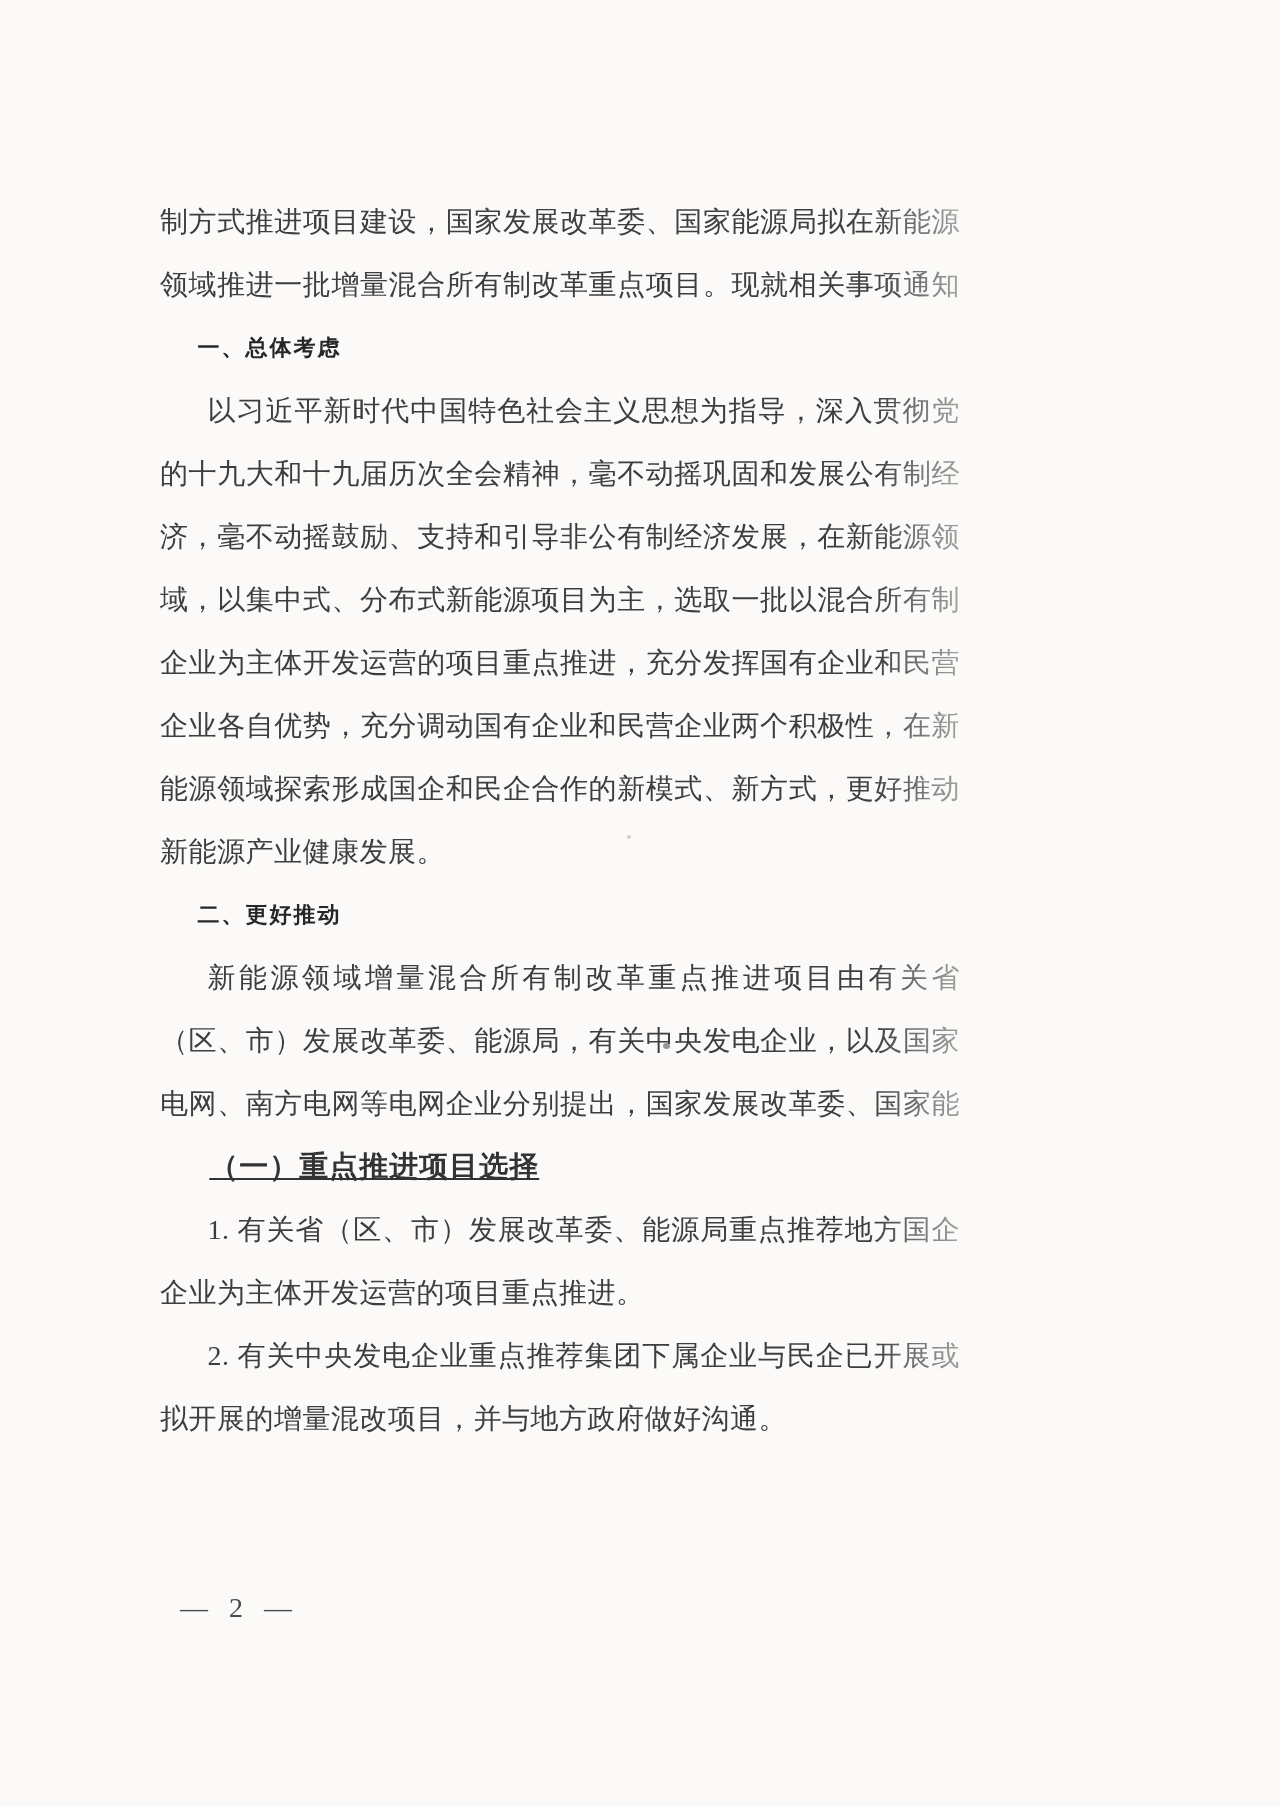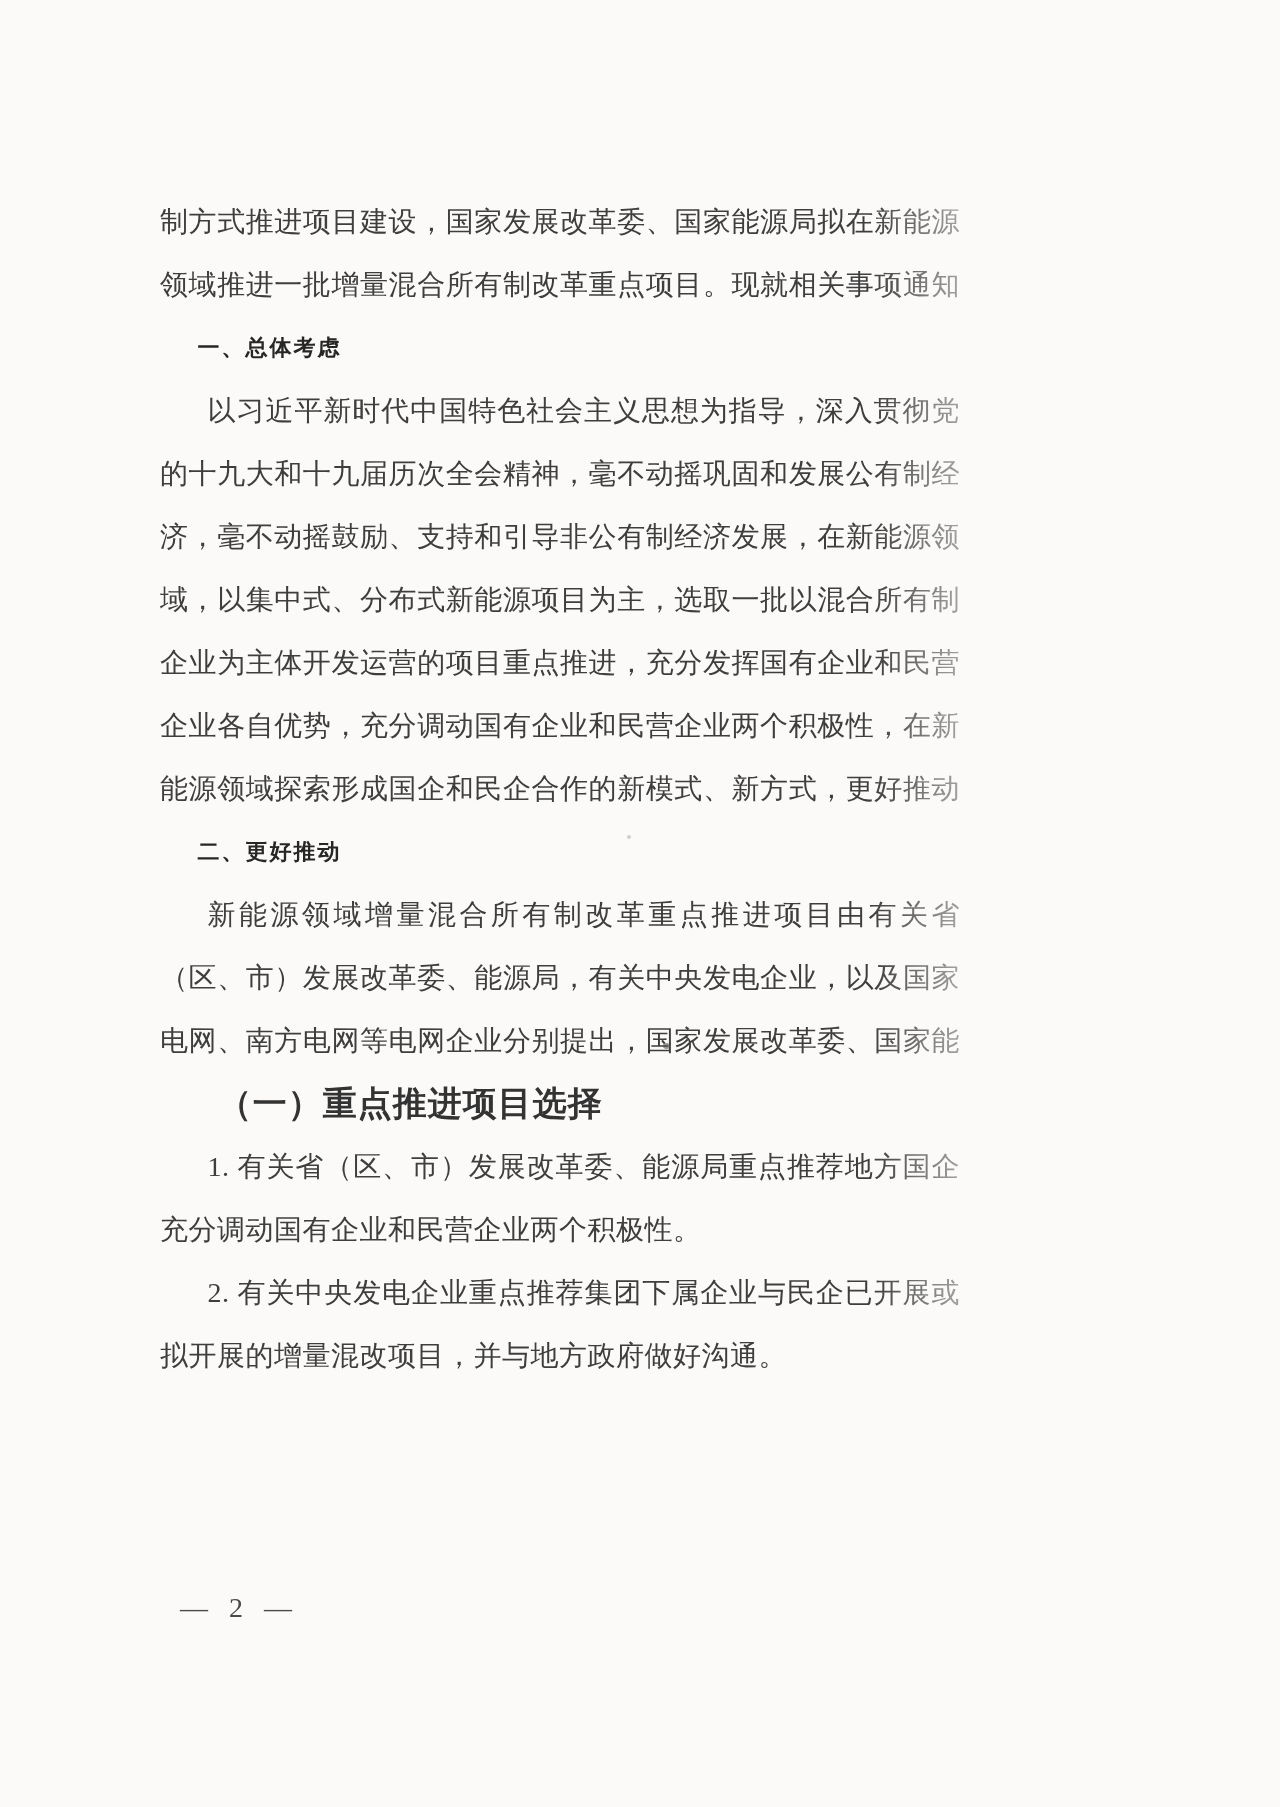--- a/index.html
+++ b/index.html
@@ -44,24 +44,25 @@
   .line.h1{
     font-family:"Liberation Sans", sans-serif;
     font-weight:700;
     font-size:22px;
     color:var(--heading-ink);
     text-align-last:left;
     letter-spacing:2px;
   }
   .line.h2{
     font-weight:700;
-    font-size:34px;
+    font-size:29px;
     color:#333333;
     text-align-last:left;
     letter-spacing:1px;
+    text-decoration:underline;
   }
   .page-number{
     position:absolute;
     left:180px; top:1592px;
     font-size:28px;
     letter-spacing:7px;
     color:var(--pagenum-ink);
   }
   
   .fade-overlay{
@@ -97,27 +98,28 @@
       <div class="line">制方式推进项目建设，国家发展改革委、国家能源局拟在新能源</div>
       <div class="line">领域推进一批增量混合所有制改革重点项目。现就相关事项通知</div>
       <div class="line h1 indent end">一、总体考虑</div>
       <div class="line indent">以习近平新时代中国特色社会主义思想为指导，深入贯彻党</div>
       <div class="line">的十九大和十九届历次全会精神，毫不动摇巩固和发展公有制经</div>
       <div class="line">济，毫不动摇鼓励、支持和引导非公有制经济发展，在新能源领</div>
       <div class="line">域，以集中式、分布式新能源项目为主，选取一批以混合所有制</div>
       <div class="line">企业为主体开发运营的项目重点推进，充分发挥国有企业和民营</div>
       <div class="line">企业各自优势，充分调动国有企业和民营企业两个积极性，在新</div>
       <div class="line">能源领域探索形成国企和民企合作的新模式、新方式，更好推动</div>
+      <div class="line end">新能源产业健康发展。</div>
       <div class="line h1 indent end">二、更好推动</div>
       <div class="line indent">新能源领域增量混合所有制改革重点推进项目由有关省</div>
       <div class="line">（区、市）发展改革委、能源局，有关中央发电企业，以及国家</div>
       <div class="line">电网、南方电网等电网企业分别提出，国家发展改革委、国家能</div>
       <div class="line h2 indent end">（一）重点推进项目选择</div>
       <div class="line indent">1. 有关省（区、市）发展改革委、能源局重点推荐地方国企</div>
-      <div class="line end">充分调动国有企业和民营企业两个积极性。</div>
+      <div class="line end">企业为主体开发运营的项目重点推进。</div>
       <div class="line indent">2. 有关中央发电企业重点推荐集团下属企业与民企已开展或</div>
       <div class="line end">拟开展的增量混改项目，并与地方政府做好沟通。</div>
     </div>
   <div class="page-number">— 2 —</div>
   <div class="fade-overlay"></div>
   <div class="ink-speck"></div>
   <div class="speck-2"></div>
 </div>
 
 </body></html>

